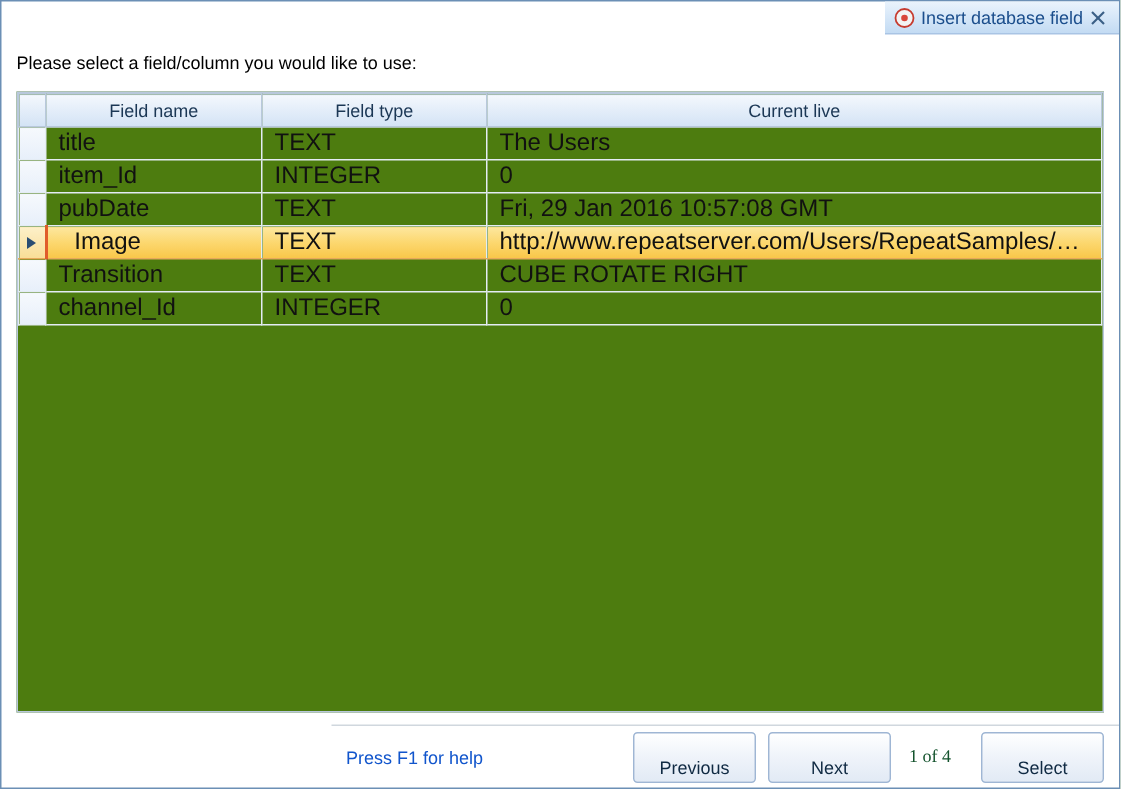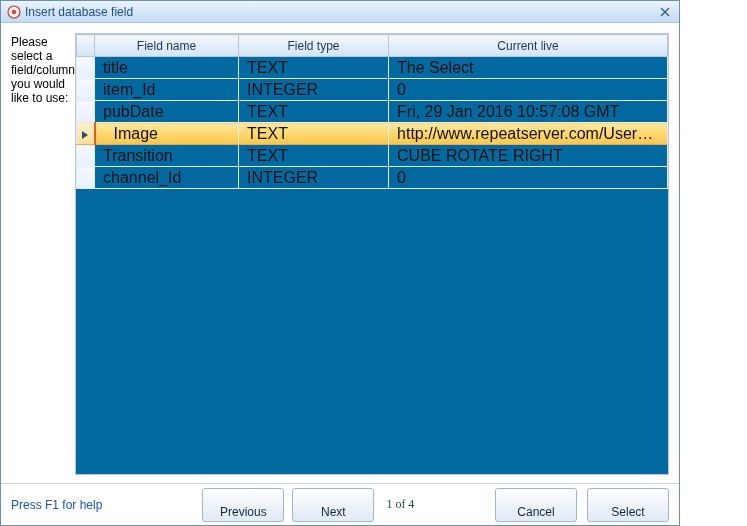--- a/index.html
+++ b/index.html
@@ -7,28 +7,29 @@
     padding: 0;
     font-family: "Segoe UI", Tahoma, Arial, sans-serif;
     font-size: 12px;
     color: #000;
     background: #fff;
     width: 747px;
     height: 526px;
     overflow: hidden;
   }
   .window {
-    width: 680px;
+    width: 747px;
     height: 526px;
     border: 1px solid #6b8fb5;
     box-sizing: border-box;
     display: flex;
     flex-direction: column;
     position: relative;
     background: #fff;
+    align-items: flex-end;
   }
   .titlebar {
     height: 22px;
     background: linear-gradient(to bottom, #eaf3fc 0%, #d6e7f8 50%, #c3dbf3 100%);
     border-bottom: 1px solid #a9c4e4;
     display: flex;
     align-items: center;
     padding: 0 4px 0 6px;
     box-sizing: border-box;
   }
@@ -46,32 +47,32 @@
     width: 20px; height: 16px;
     display: flex; align-items: center; justify-content: center;
     color: #3a5f86;
     cursor: pointer;
   }
   .content {
     flex: 1 1 auto;
     padding: 10px 10px 0 10px;
     box-sizing: border-box;
     display: flex;
-    flex-direction: row;
+    flex-direction: column;
     min-height: 0;
   }
   .instruction {
     margin: 2px 0 12px 0;
     color: #000;
   }
   .table-wrap {
     border: 1px solid #b8c8dc;
     flex: 1 1 auto;
     box-sizing: border-box;
-    background: #0369a1;
+    background: #4d7c0f;
     overflow: hidden;
   }
   table {
     border-collapse: collapse;
     width: 100%;
     table-layout: fixed;
   }
   thead th {
     background: linear-gradient(to bottom, #f4f8fd 0%, #e3edf9 50%, #d3e3f5 100%);
     border: 1px solid #b8c8dc;
@@ -196,21 +197,21 @@
             <th>Field type</th>
             <th>Current live</th>
           </tr>
         </thead>
         <tbody id="tbody">
 
         <tr>
               <td class="indicator"></td>
               <td class="cell-name">title</td>
               <td>TEXT</td>
-              <td>The Select</td>
+              <td>The Users</td>
             </tr>
             <tr>
               <td class="indicator"></td>
               <td class="cell-name">item_Id</td>
               <td>INTEGER</td>
               <td>0</td>
             </tr>
             <tr>
               <td class="indicator"></td>
               <td class="cell-name">pubDate</td>
@@ -246,18 +247,17 @@
     <div class="footer-left">
       <a class="help-link">Press F1 for help</a>
     </div>
     <div class="footer-mid">
       <button class="btn">Previous</button>
       <button class="btn">Next</button>
       <span class="page-indicator">1 of 4</span>
     </div>
     <div class="spacer-flex"></div>
     <div class="footer-right">
-      <button class="btn">Cancel</button>
       <button class="btn">Select</button>
     </div>
   </div>
 
 </div>
 
 </body></html>

